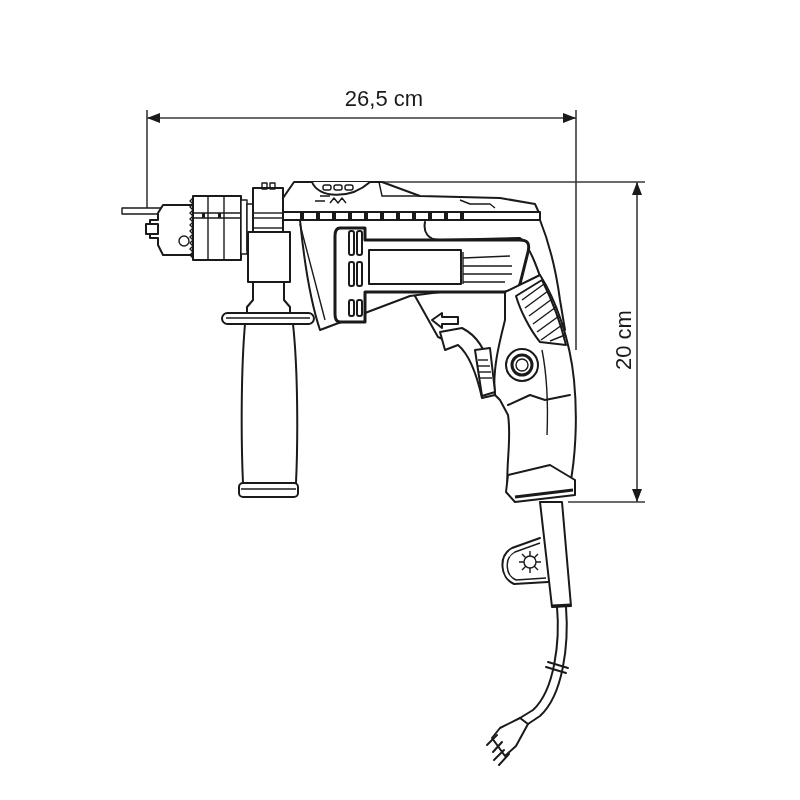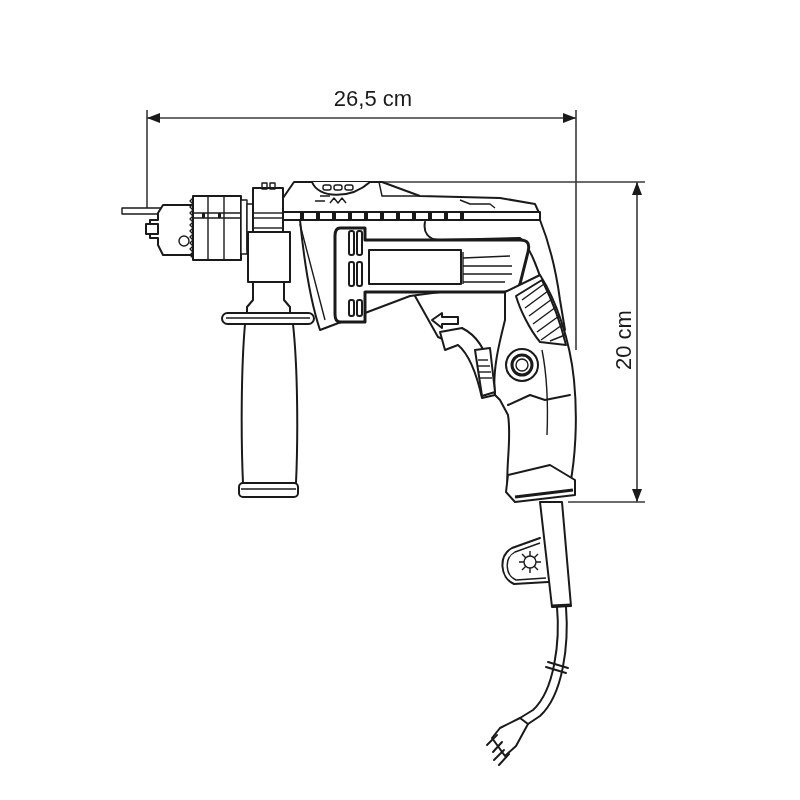--- a/index.html
+++ b/index.html
@@ -1,19 +1,19 @@
 <!DOCTYPE html>
 <html><head>
   <meta charset="utf-8">
   <style>
     html, body { margin: 0; padding: 0; background: #ffffff; }
     body { width: 800px; height: 800px; position: relative; overflow: hidden; }
     #canvas { position: absolute; left: 0; top: 0; width: 800px; height: 800px; }
     .dim-label { position: absolute; font-family: "Liberation Sans", sans-serif; font-size: 22px; color: #1a1a1a; white-space: nowrap; }
-    #width-label { left: 0; top: 86px; width: 746px; text-align: center; }
+    #width-label { left: 11px; top: 86px; width: 746px; text-align: center; }
     #height-label { left: 578px; top: 328px; width: 90px; text-align: center; transform: rotate(-90deg); transform-origin: 45px 12px; }
     svg .ln { stroke: #1a1a1a; fill: none; stroke-width: 2; stroke-linejoin: round; stroke-linecap: round; }
     svg .thin { stroke: #1a1a1a; fill: none; stroke-width: 1.4; stroke-linejoin: round; }
     svg .thick { stroke: #1a1a1a; fill: none; stroke-width: 3; stroke-linejoin: round; }
     svg .dim { stroke: #3a3a3a; stroke-width: 1.6; fill: none; }
     svg .wf { fill: #ffffff; }
     svg .blk { fill: #1a1a1a; stroke: none; }
   </style>
 </head>
 <body>

